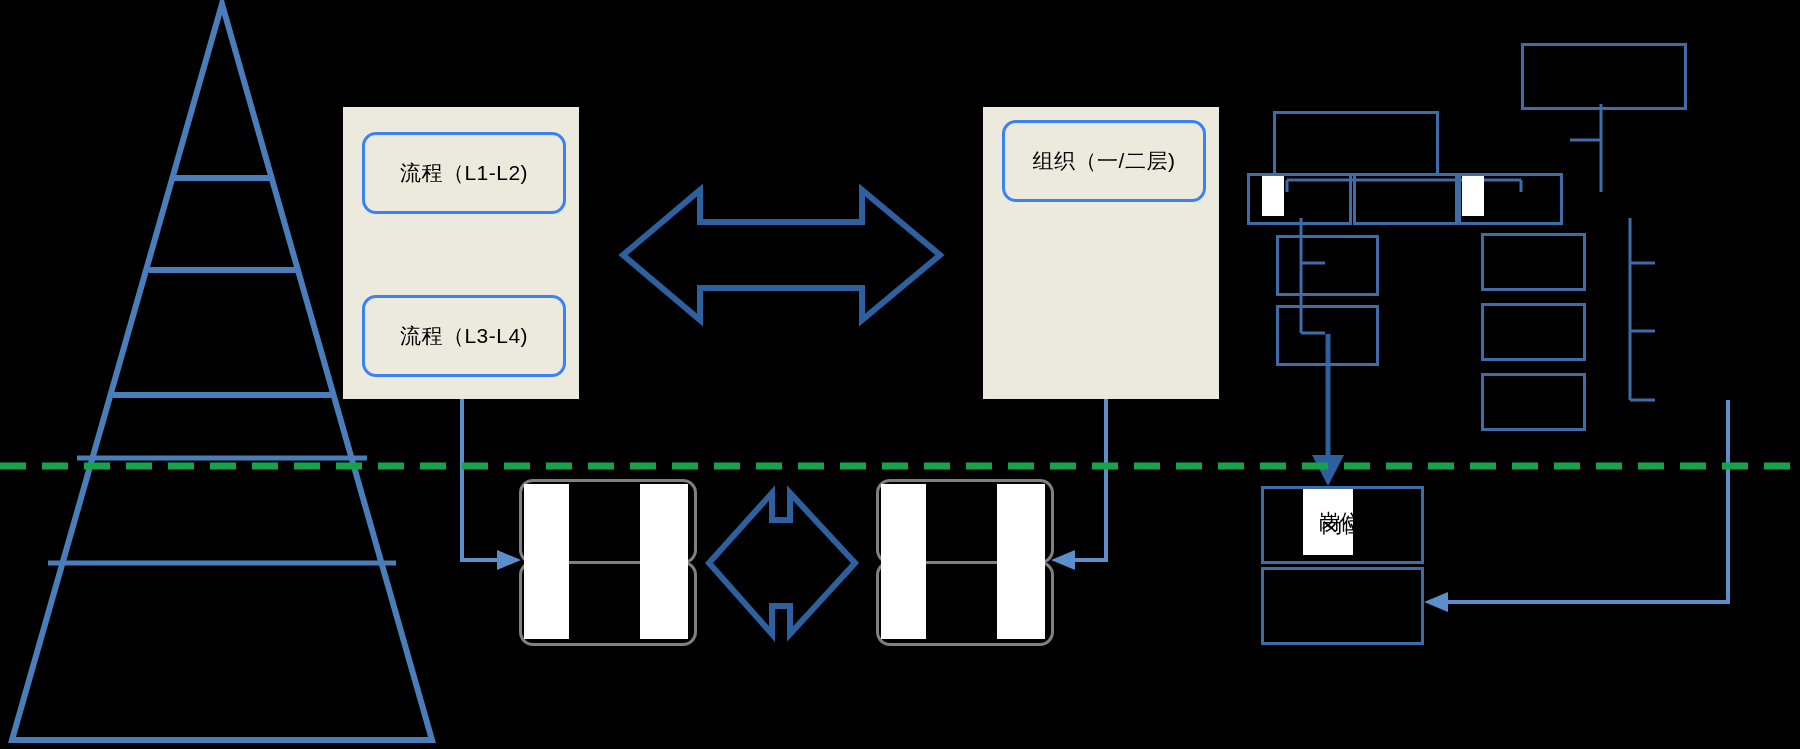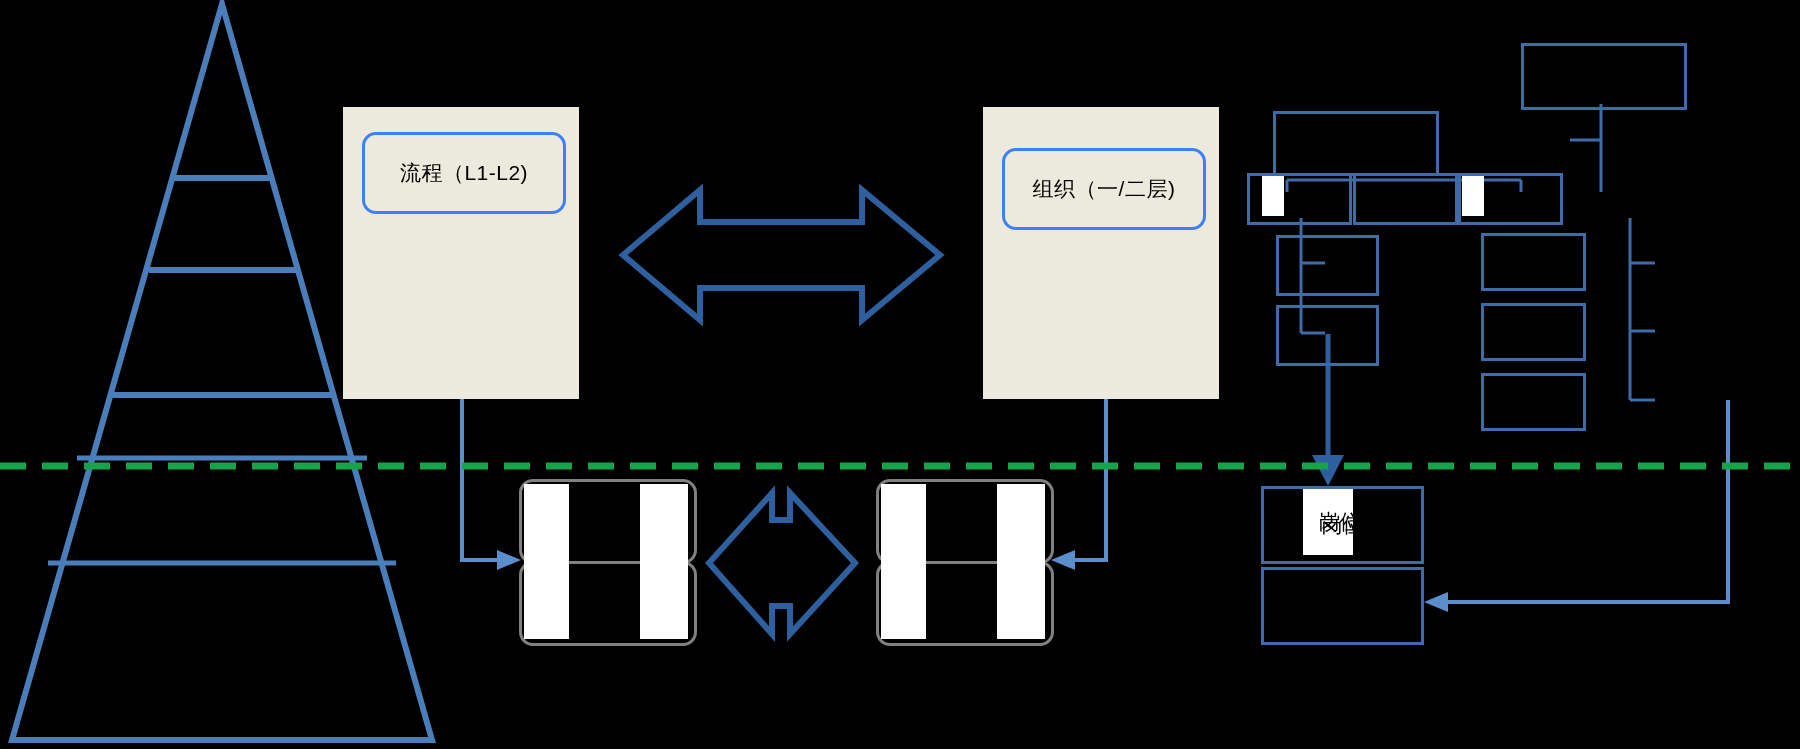--- a/index.html
+++ b/index.html
@@ -98,23 +98,26 @@
       <path d="M1424 602 L1448 592 L1448 612 Z" fill="#5b8fcc"></path>
     </g>
 
     <line x1="0" y1="466" x2="1800" y2="466" stroke="#16a34a" stroke-width="7" stroke-dasharray="26 16"></line>
   </svg>
 
   <div class="panel" style="left:343px;top:107px;width:236px;height:292px;"></div>
   <div class="rbox" style="left:362px;top:132px;width:198px;height:76px;">
     <span>流程（L1-L2)</span>
   </div>
+  <div class="rbox" style="left:362px;top:295px;width:198px;height:76px;">
+    <span>流程（L3-L4)</span>
+  </div>
 
   <div class="panel" style="left:983px;top:107px;width:236px;height:292px;"></div>
-  <div class="rbox" style="left:1002px;top:148px;width:198px;height:76px;text-align:right;">
+  <div class="rbox" style="left:1002px;top:120px;width:198px;height:76px;text-align:right;">
     <span>组织（一/二层)</span>
   </div>
 
   <div class="rbox-plain" style="left:519px;top:479px;width:172px;height:79px;"></div>
   <div class="rbox-plain" style="left:519px;top:561px;width:172px;height:79px;"></div>
   <div class="redact" style="left:524px;top:484px;width:45px;height:155px;"></div>
   <div class="redact" style="left:640px;top:484px;width:48px;height:155px;"></div>
 
   <div class="rbox-plain" style="left:876px;top:479px;width:172px;height:79px;"></div>
   <div class="rbox-plain" style="left:876px;top:561px;width:172px;height:79px;"></div>

